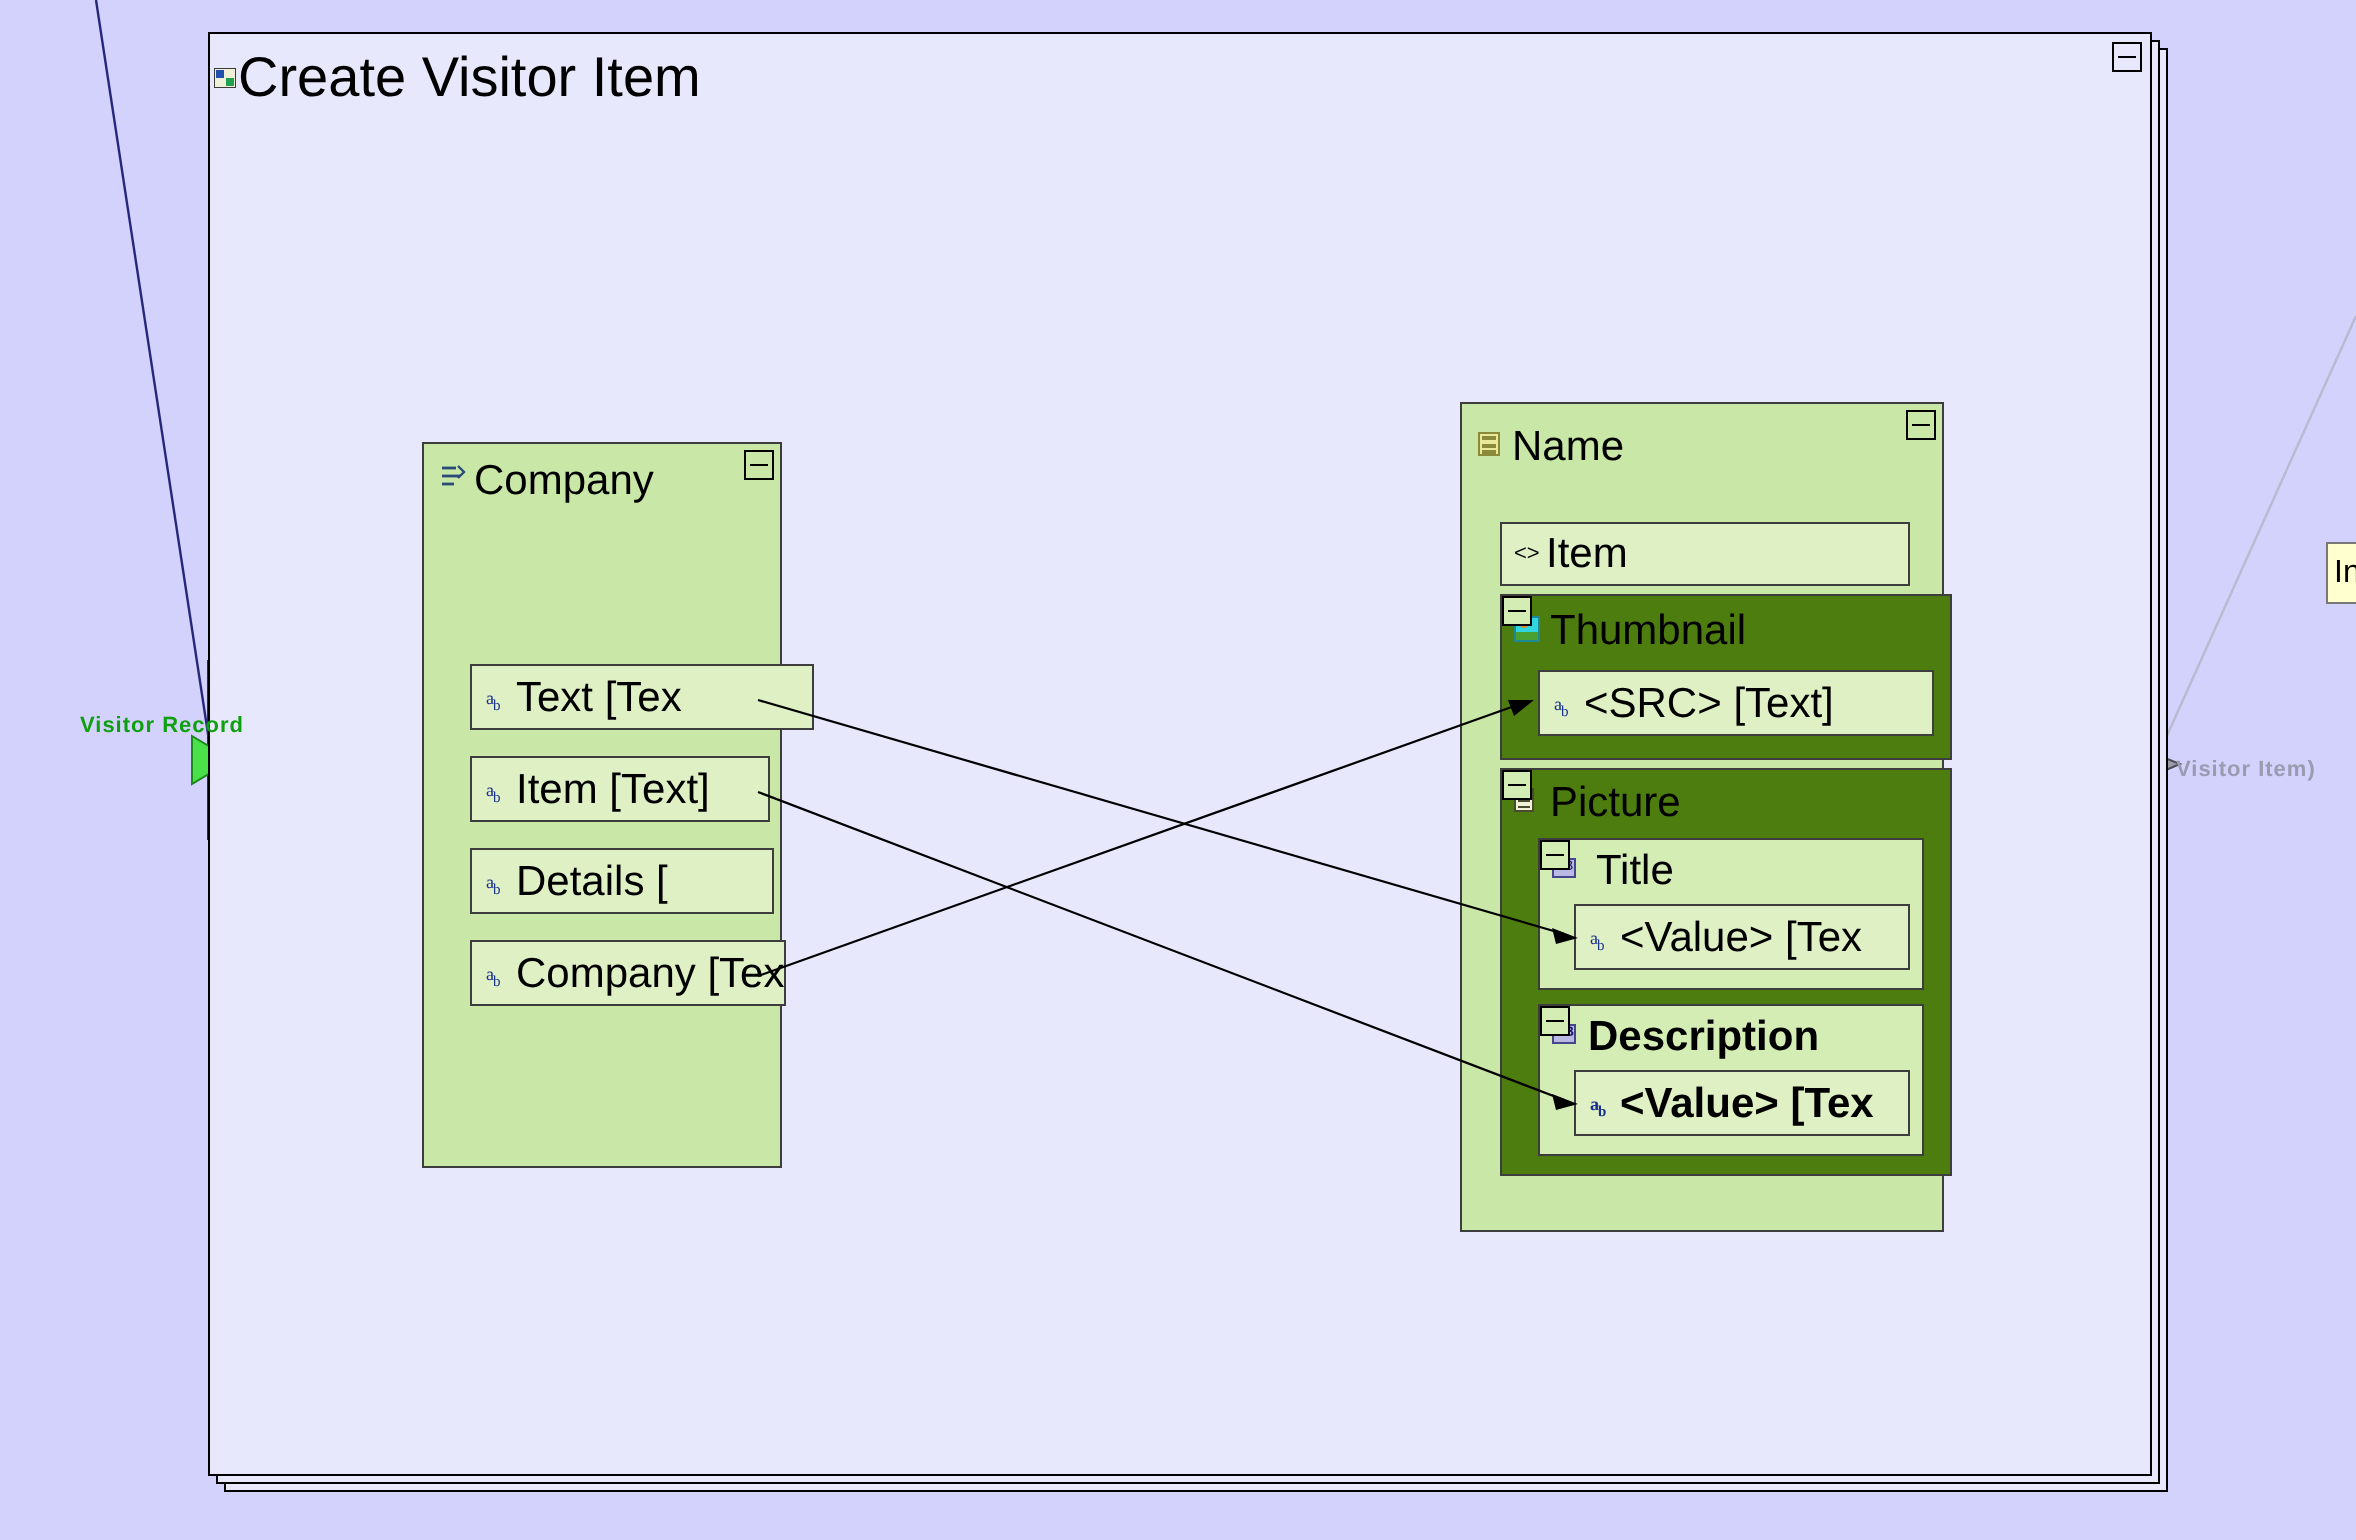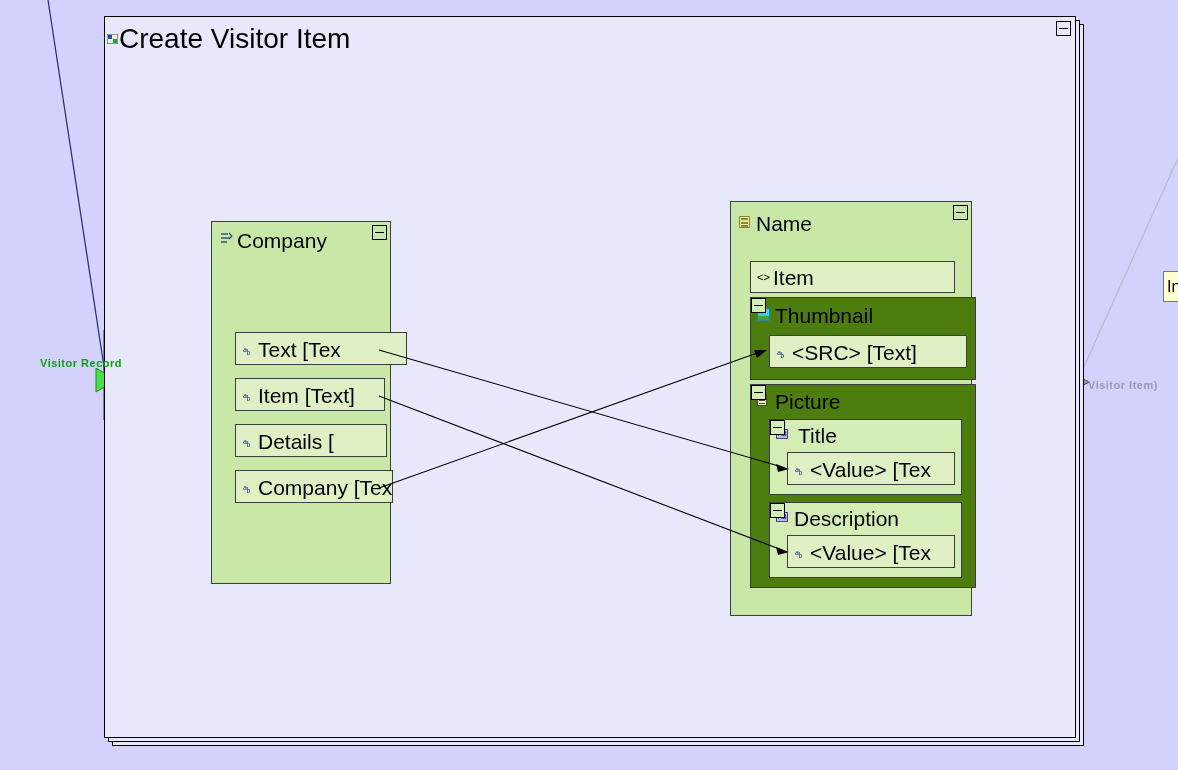--- a/index.html
+++ b/index.html
@@ -379,21 +379,21 @@
       <div class="subnode" style="left:18px; top:34px; width:193px; height:76px; background:#d4edb5;">
         <span class="icon icon-AB" style="left:6px; top:9px;">AB</span>
         <div class="node-title" style="left:28px; top:5px;">Title</div>
         <div class="collapse-btn"></div>
         <div class="field" style="left:17px; top:32px; width:168px; height:33px;">
           <span class="icon icon-ab" style="left:7px; top:12px;">a<sub>b</sub></span>
           <span class="field-text">&lt;Value&gt; [Tex</span>
         </div>
       </div>
 
-      <div class="subnode" style="left:18px; top:117px; width:193px; height:76px; background:#d4edb5;">
+      <div class="subnode" style="left:18px; top:117px; width:193px; height:76px; background:#d4edb5;font-weight:bold;">
         <span class="icon icon-AB" style="left:6px; top:9px;">AB</span>
         <div class="node-title" style="left:24px; top:5px;">Description</div>
         <div class="collapse-btn"></div>
         <div class="field" style="left:17px; top:32px; width:168px; height:33px;">
           <span class="icon icon-ab" style="left:7px; top:12px;">a<sub>b</sub></span>
           <span class="field-text">&lt;Value&gt; [Tex</span>
         </div>
       </div>
     </div>
   </div>

